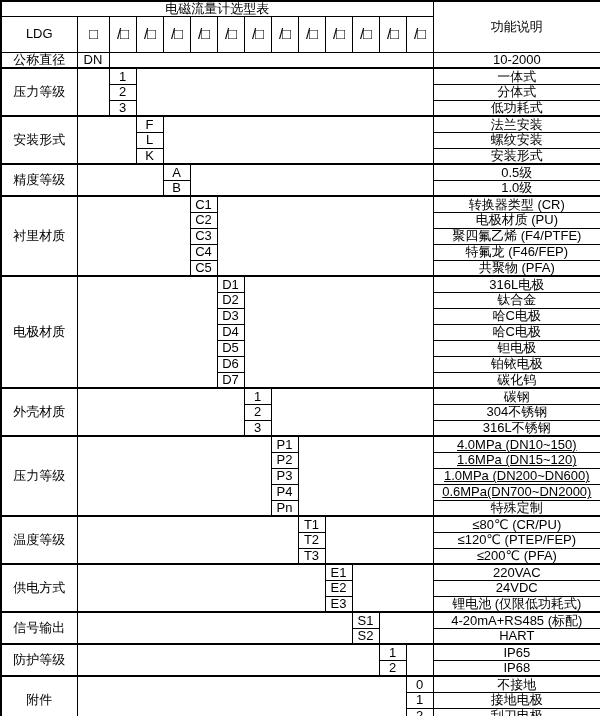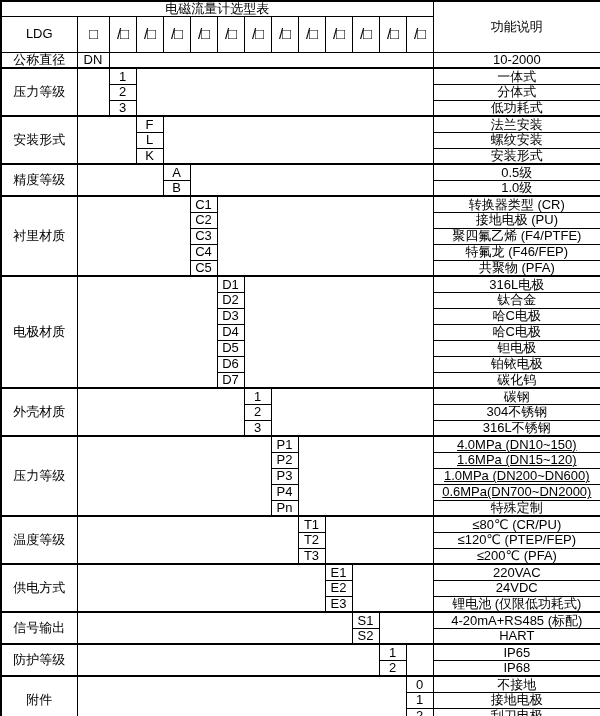--- a/index.html
+++ b/index.html
@@ -132,21 +132,21 @@
 
   <tr class="sec">
     <td class="lbl" rowspan="5">衬里材质</td>
     <td class="empty" rowspan="5" colspan="4"></td>
     <td>C1</td>
     <td class="empty" rowspan="5" colspan="8"></td>
     <td>转换器类型 (CR)</td>
   </tr>
   <tr>
           <td>C2</td>
-          <td>接地电极 (PU)</td>
+          <td>电极材质 (PU)</td>
         </tr>
   <tr>
           <td>C3</td>
           <td>聚四氟乙烯 (F4/PTFE)</td>
         </tr>
   <tr>
           <td>C4</td>
           <td>特氟龙 (F46/FEP)</td>
         </tr>
   <tr>

